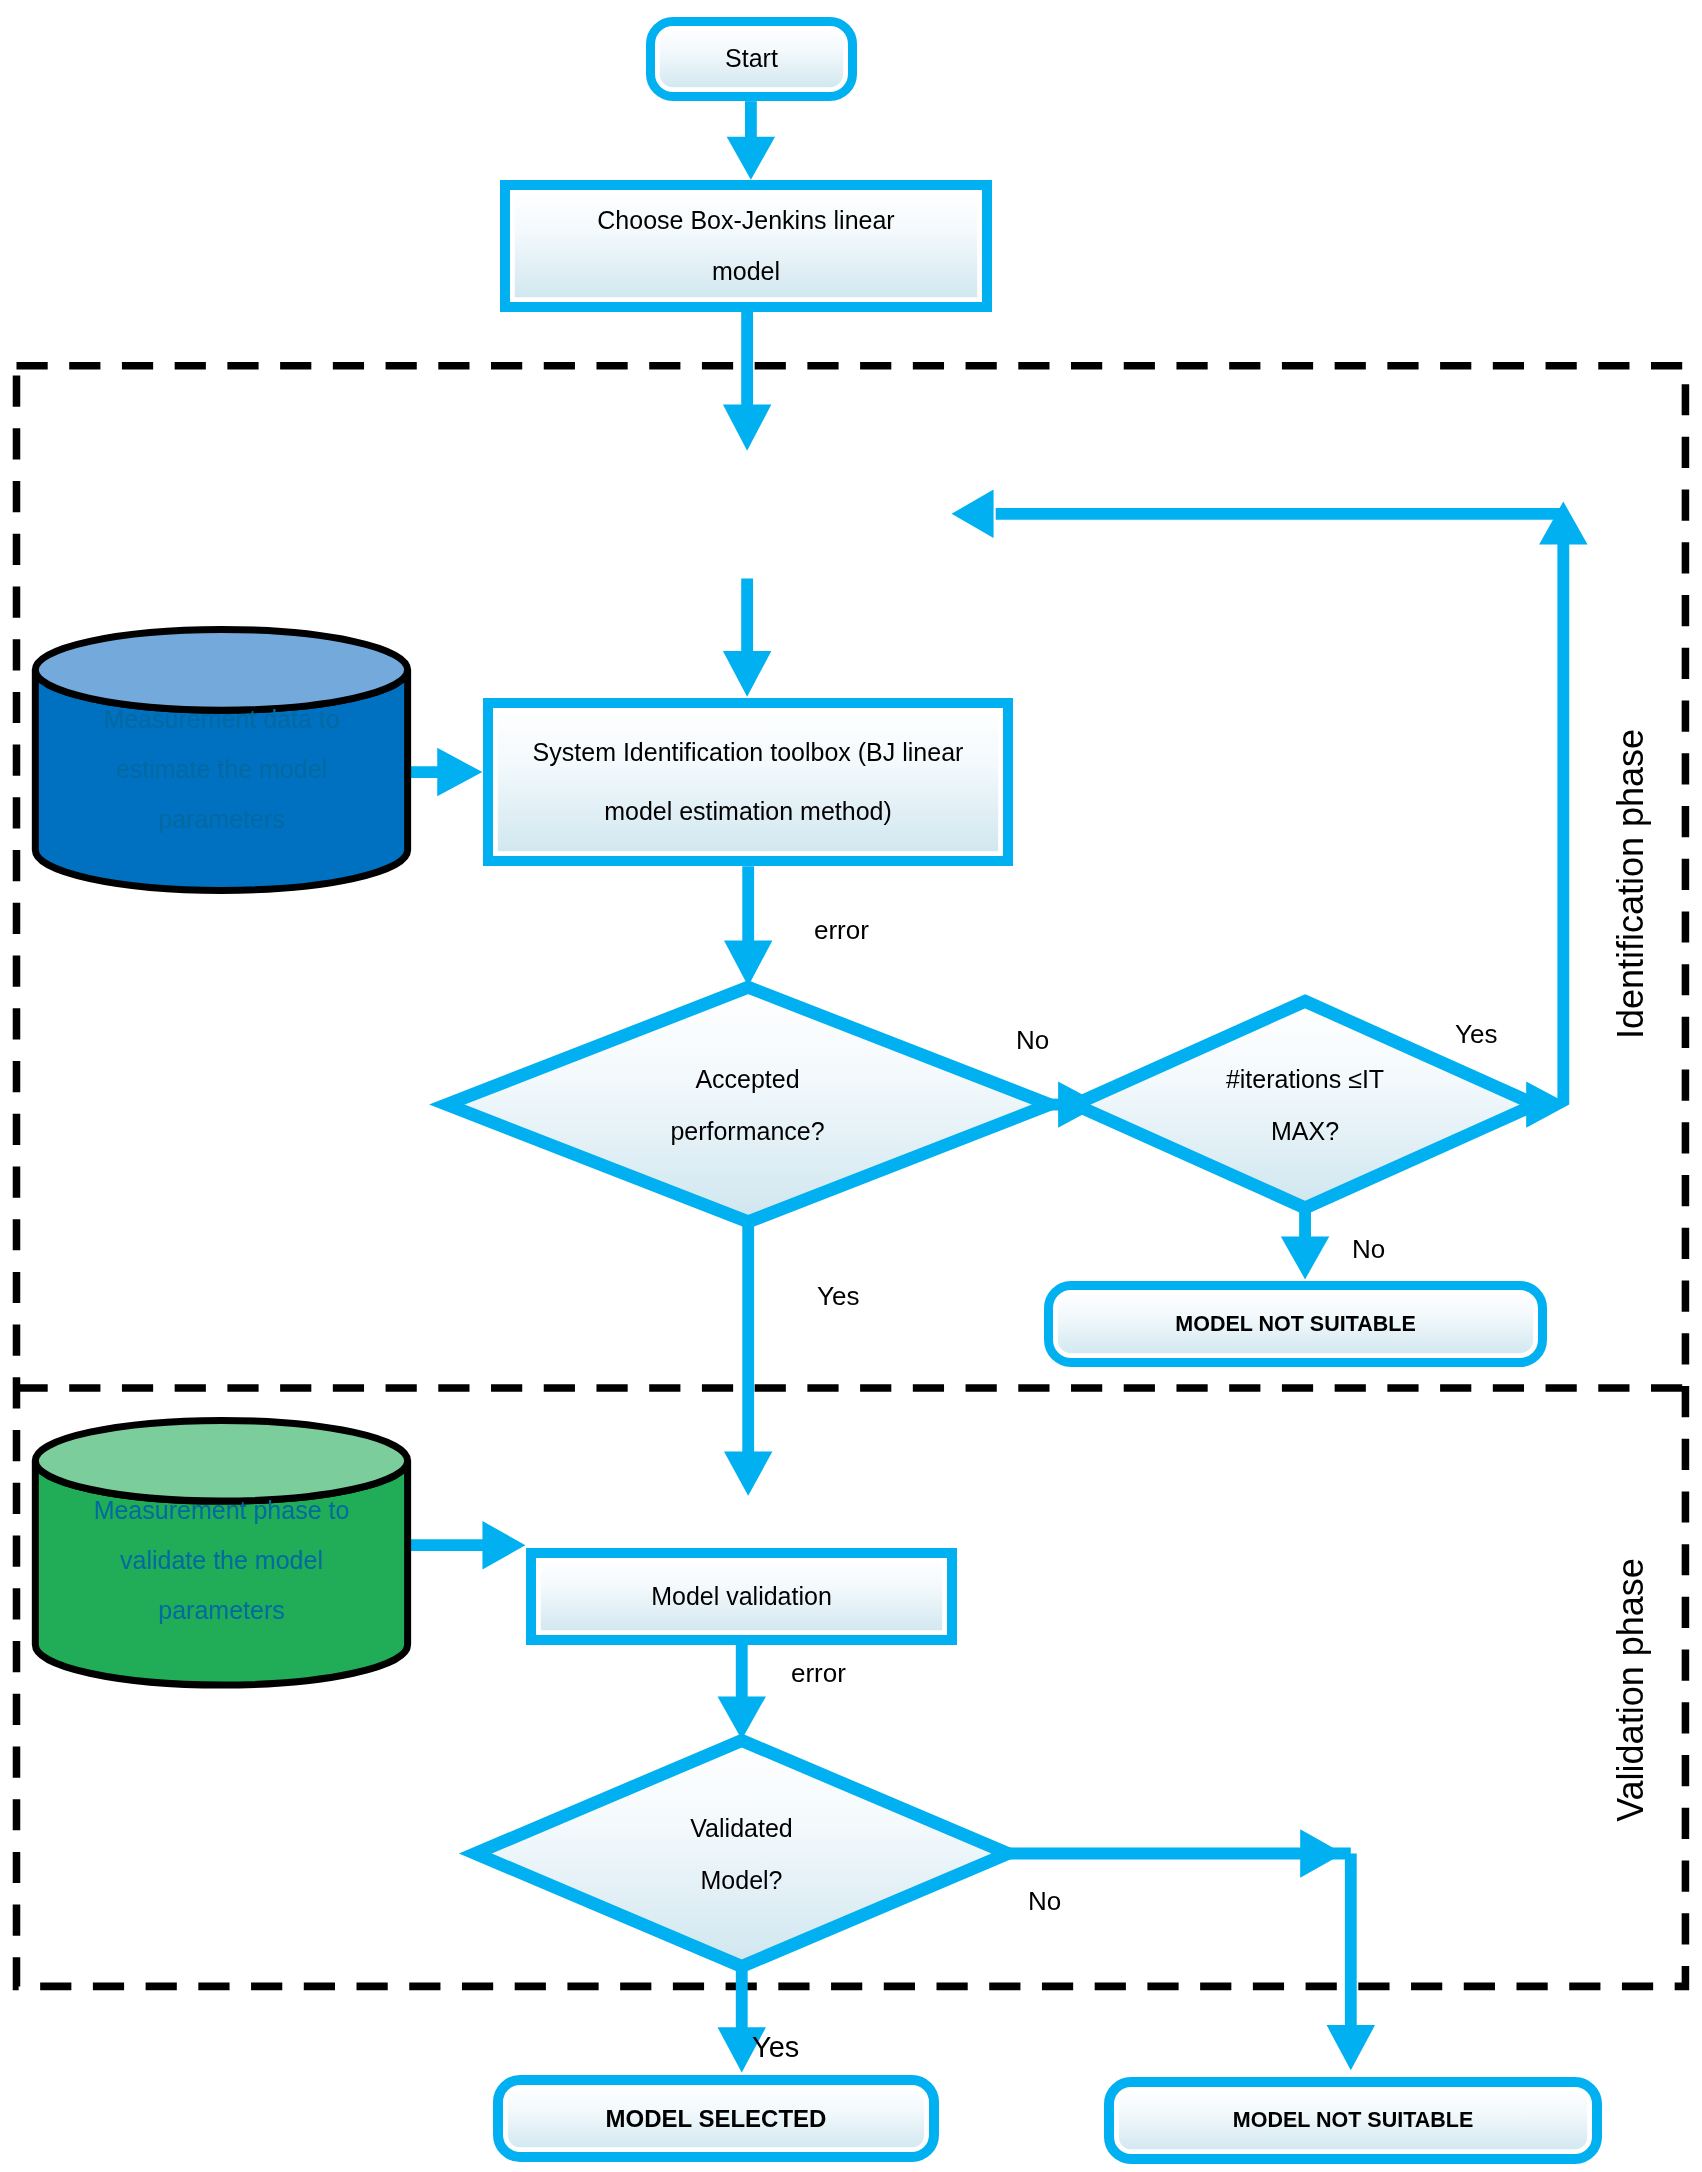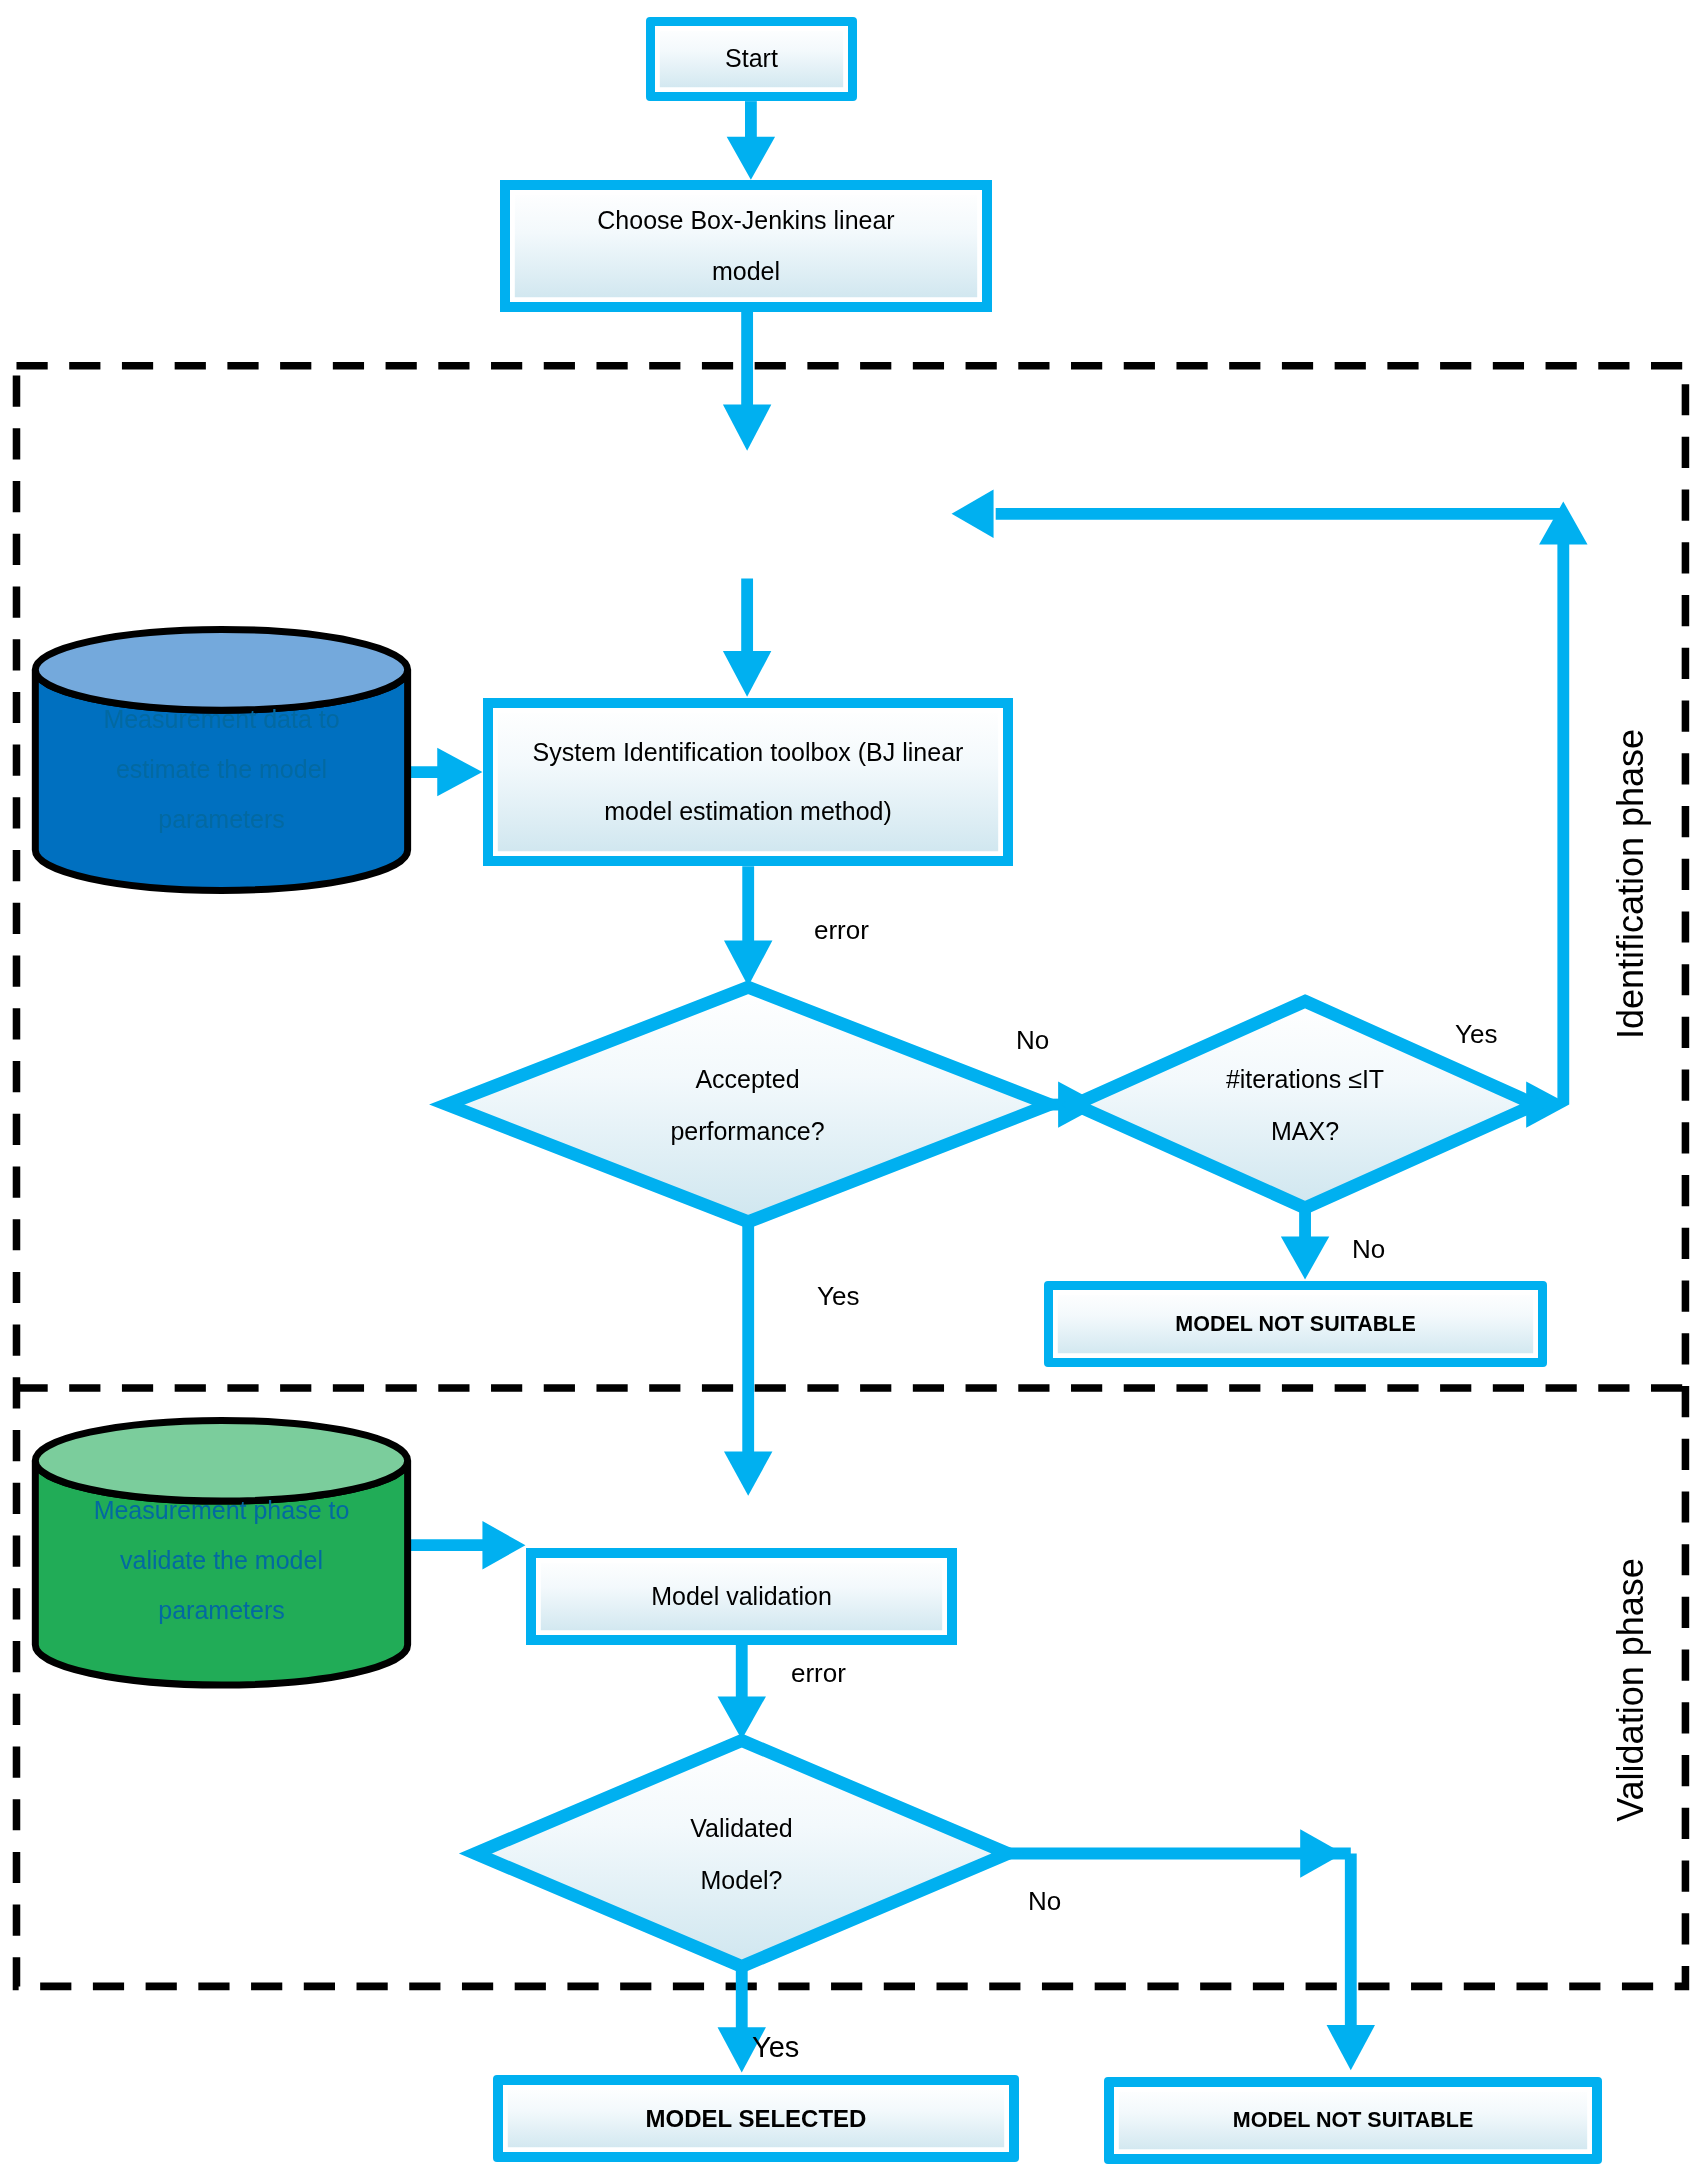--- a/index.html
+++ b/index.html
@@ -13,21 +13,21 @@
   }
   #shapes{position:absolute;left:0;top:0;z-index:1;}
   .node{
     position:absolute;z-index:2;box-sizing:border-box;
     border:10.8px solid #00B0F0;
     background:linear-gradient(180deg,#FFFFFF 0%,#F3F9FC 38%,#CFE6EF 100%);
     box-shadow:inset 0 0 0 4.8px #ffffff;
     display:flex;align-items:center;justify-content:center;
     text-align:center;font-size:25px;line-height:2.05;
   }
-  .rounded{border-radius:4px;}
+  .rounded{border-radius:27px;}
   .node .txt{pointer-events:none;}
   .overlay-text{
     position:absolute;z-index:3;display:flex;align-items:center;justify-content:center;
     text-align:center;font-size:25px;line-height:2.1;background:transparent;
   }
   .cyl-text{color:#0369a1;line-height:2.0;}
   .edge-label{
     position:absolute;z-index:3;font-size:26px;white-space:nowrap;
   }
   .phase-label{
@@ -119,21 +119,21 @@
   </div>
 
   <div class="node" style="left:526px;top:1548px;width:431px;height:97px;">
     <div class="txt">Model validation</div>
   </div>
 
   <div class="node rounded" style="left:1044px;top:1281px;width:503px;height:86px;border-width:9.7px;font-size:21.5px;">
     <div class="txt bold">MODEL NOT SUITABLE</div>
   </div>
 
-  <div class="node rounded" style="left:493px;top:2075px;width:526px;height:87px;font-size:24px;">
+  <div class="node rounded" style="left:493px;top:2075px;width:446px;height:87px;font-size:24px;">
     <div class="txt bold">MODEL SELECTED</div>
   </div>
 
   <div class="node rounded" style="left:1104px;top:2077px;width:498px;height:87px;font-size:21.5px;">
     <div class="txt bold">MODEL NOT SUITABLE</div>
   </div>
 
   <div class="overlay-text" style="left:613px;top:1047px;width:269px;height:116px;">
     <div style="width:194px;">Accepted performance?</div>
   </div>

